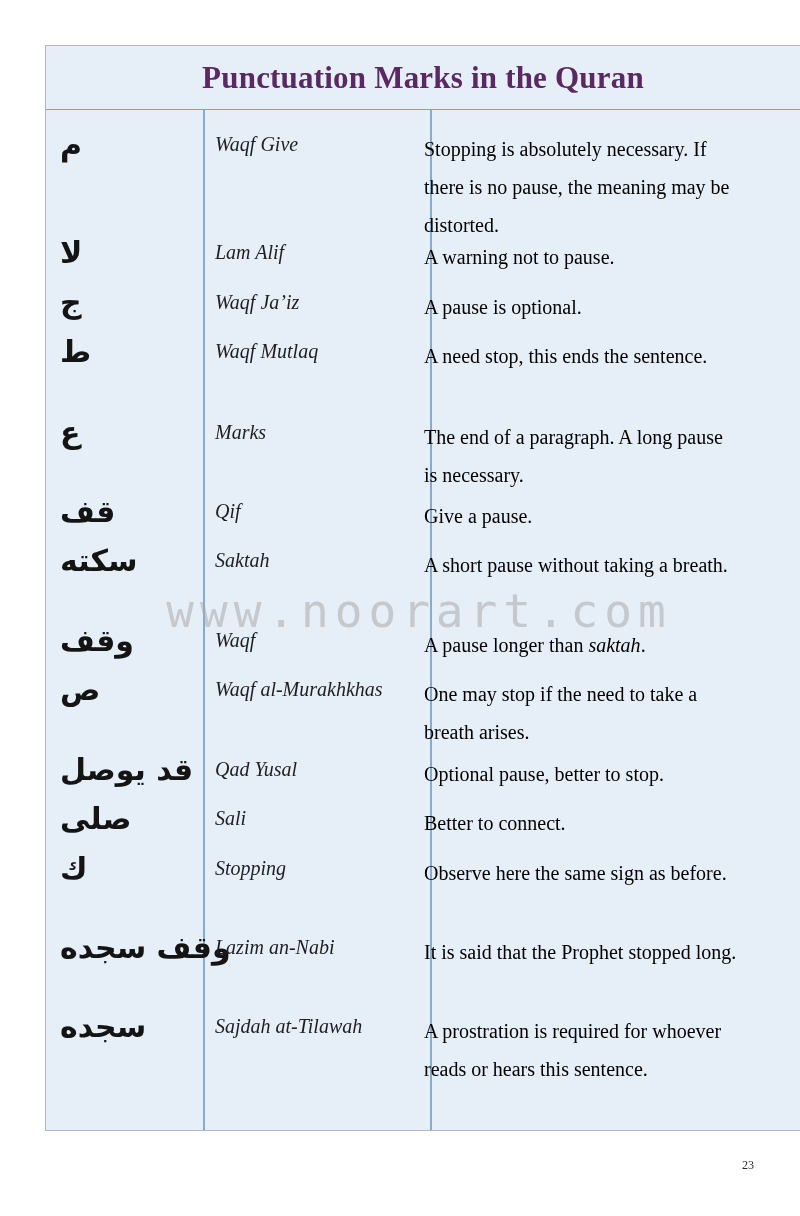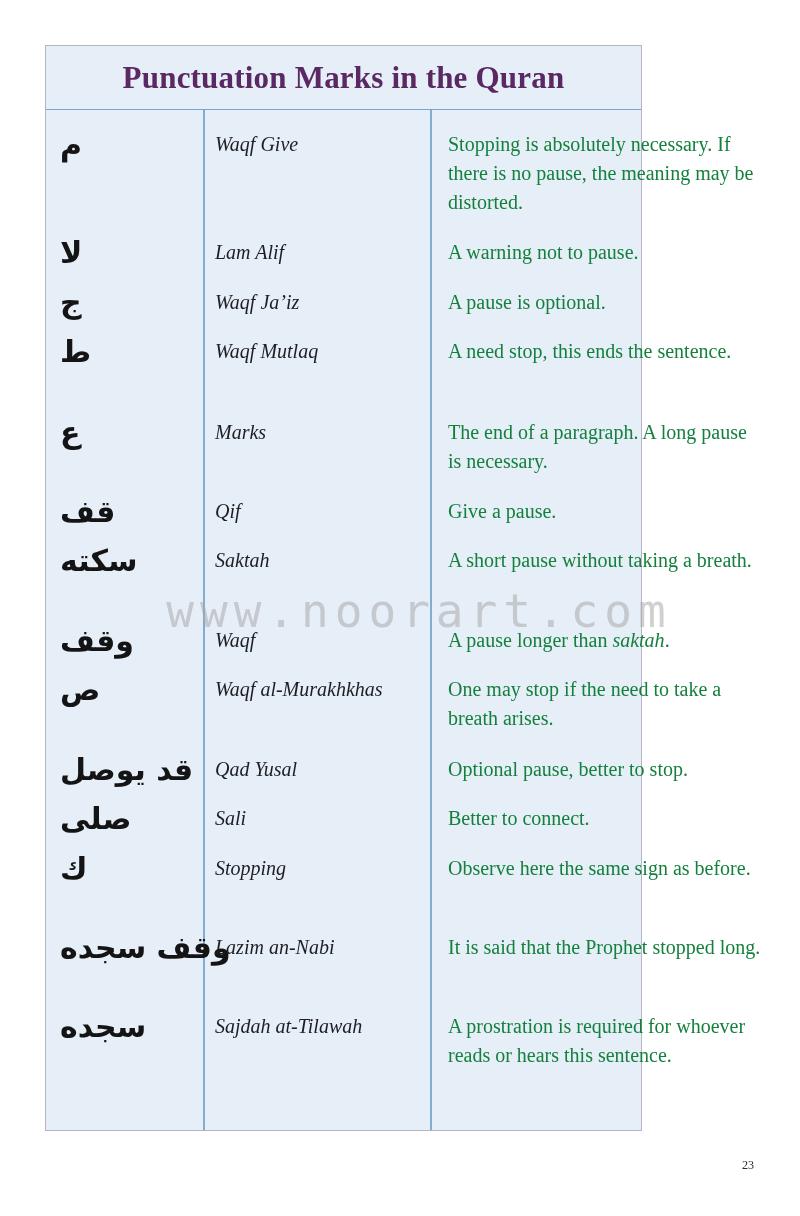--- a/index.html
+++ b/index.html
@@ -1,21 +1,21 @@
 <!DOCTYPE html>
 <html><head>
 <meta charset="utf-8">
 <style>
   html, body { margin: 0; padding: 0; }
   body {
     width: 800px; height: 1216px; background: #ffffff; position: relative;
     overflow: hidden; font-family: "Liberation Serif", "DejaVu Serif", serif; color: #1e1e22;
   }
   .table-box {
-    position: absolute; left: 45px; top: 45px; width: 597px; height: 1086px;
+    position: absolute; left: 45px; top: 45px; width: 756px; height: 1086px;
     background: #e6eef8; border: 1px solid #b7b2c4; box-sizing: border-box;
   }
   .title {
     position: absolute; left: 0; top: 0; width: 100%; height: 64px;
     border-bottom: 1.5px solid #78a6cf; box-sizing: border-box;
     display: flex; align-items: center; justify-content: center;
     font-family: "Liberation Serif", serif; font-weight: bold; font-size: 31px;
     color: #5a2862; letter-spacing: 0.2px;
   }
   .vline { position: absolute; top: 64px; bottom: 0; width: 1.5px; background: #82acd3; }
@@ -24,22 +24,22 @@
   .row { position: absolute; left: 0; width: 100%; }
   .arabic {
     position: absolute; left: 14px; font-family: "DejaVu Sans", sans-serif; font-weight: bold;
     font-size: 30px; color: #141414; line-height: 1; direction: rtl; unicode-bidi: embed;
   }
   .name {
     position: absolute; left: 169px; font-style: italic; font-size: 20px; color: #1e1e22;
     line-height: 29px; white-space: nowrap;
   }
   .desc {
-    position: absolute; left: 402px; width: 315px; font-size: 20px; color: #15803d;
-    line-height: 29px;
+    position: absolute; left: 378px; width: 315px; font-size: 20px; color: #000000;
+    line-height: 38px;
   }
   .desc em { font-style: italic; }
   .watermark {
     position: absolute; left: 0; top: 584px; width: 800px; text-align: center;
     font-family: "DejaVu Sans Mono", monospace; font-size: 46px; color: rgba(170,170,170,0.55);
     letter-spacing: 6px; white-space: nowrap; pointer-events: none; margin-left: 19px;
   }
   .page-number {
     position: absolute; left: 742px; top: 1158px; font-size: 12px; color: #2a2a2a;
   }

